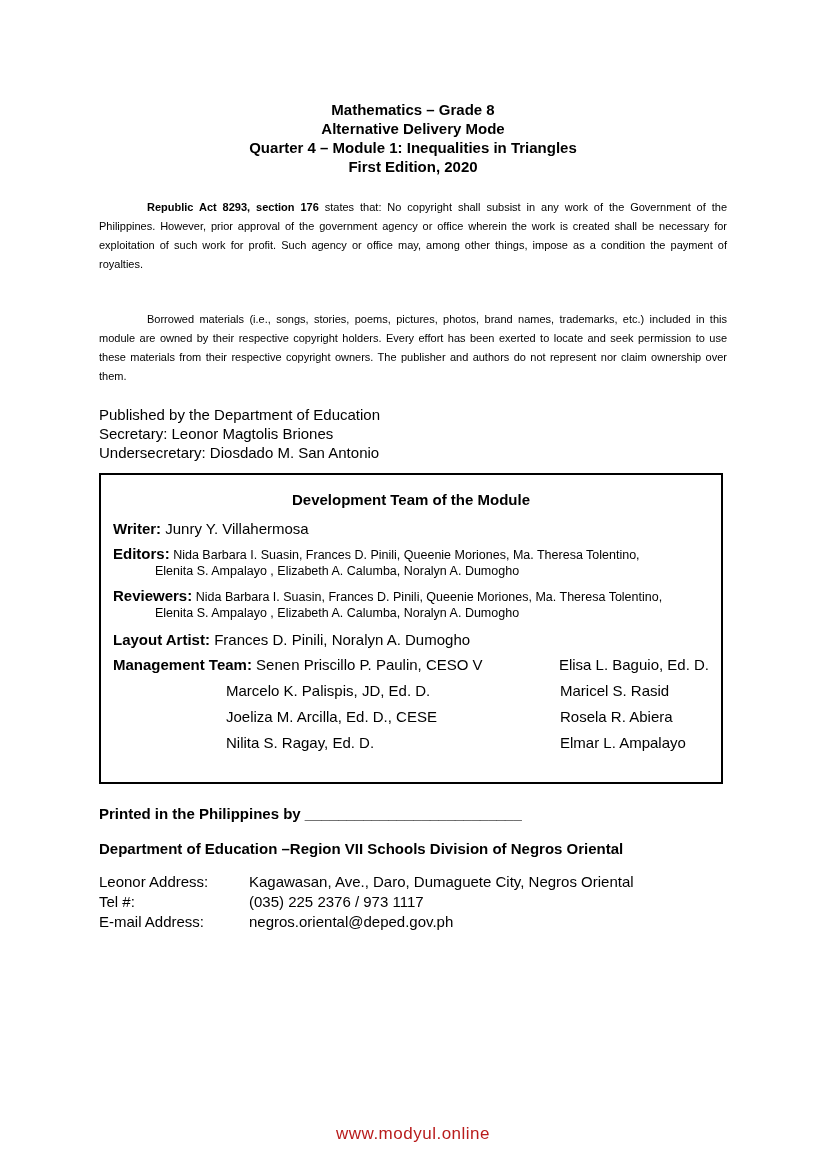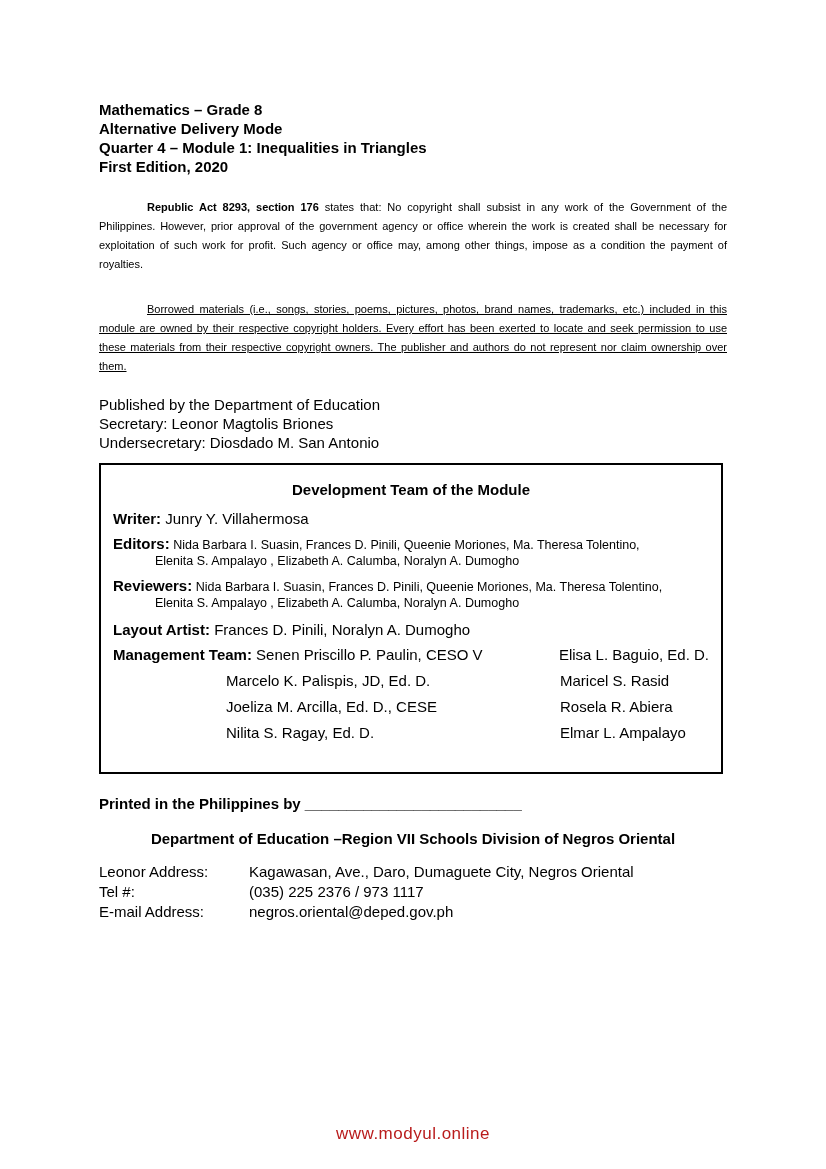--- a/index.html
+++ b/index.html
@@ -17,29 +17,30 @@
     position: absolute;
     left: 99px;
     top: 100px;
     width: 628px;
   }
   .hdr-line {
     font-weight: bold;
     font-size: 15px;
     line-height: 19px;
     white-space: nowrap;
+    text-align: center;
   }
   .para {
     font-size: 11px;
     line-height: 19px;
     text-align: justify;
     text-indent: 48px;
   }
   .para-1 { margin-top: 22px; }
-  .para-2 { margin-top: 26px; text-decoration: underline; }
+  .para-2 { margin-top: 36px; }
   .bold-lead { font-weight: bold; }
   .published { margin-top: 19px; }
   .pub-line { font-size: 15px; line-height: 19px; white-space: nowrap; }
 
   .team-box {
     margin-top: 11px;
     width: 624px;
     box-sizing: border-box;
     border: 2px solid #000000;
     padding: 12px 12px 30px 12px;
@@ -76,21 +77,20 @@
     font-size: 15px;
     line-height: 19px;
     white-space: nowrap;
   }
   .division-line {
     margin-top: 16px;
     font-weight: bold;
     font-size: 15px;
     line-height: 19px;
     white-space: nowrap;
-    text-align: center;
   }
   .contact { margin-top: 14px; }
   .contact-row { display: flex; font-size: 15px; line-height: 20px; }
   .contact-label { width: 150px; flex: 0 0 150px; }
   .contact-value { white-space: nowrap; }
 
   .watermark {
     position: absolute;
     left: 0;
     top: 1124px;

